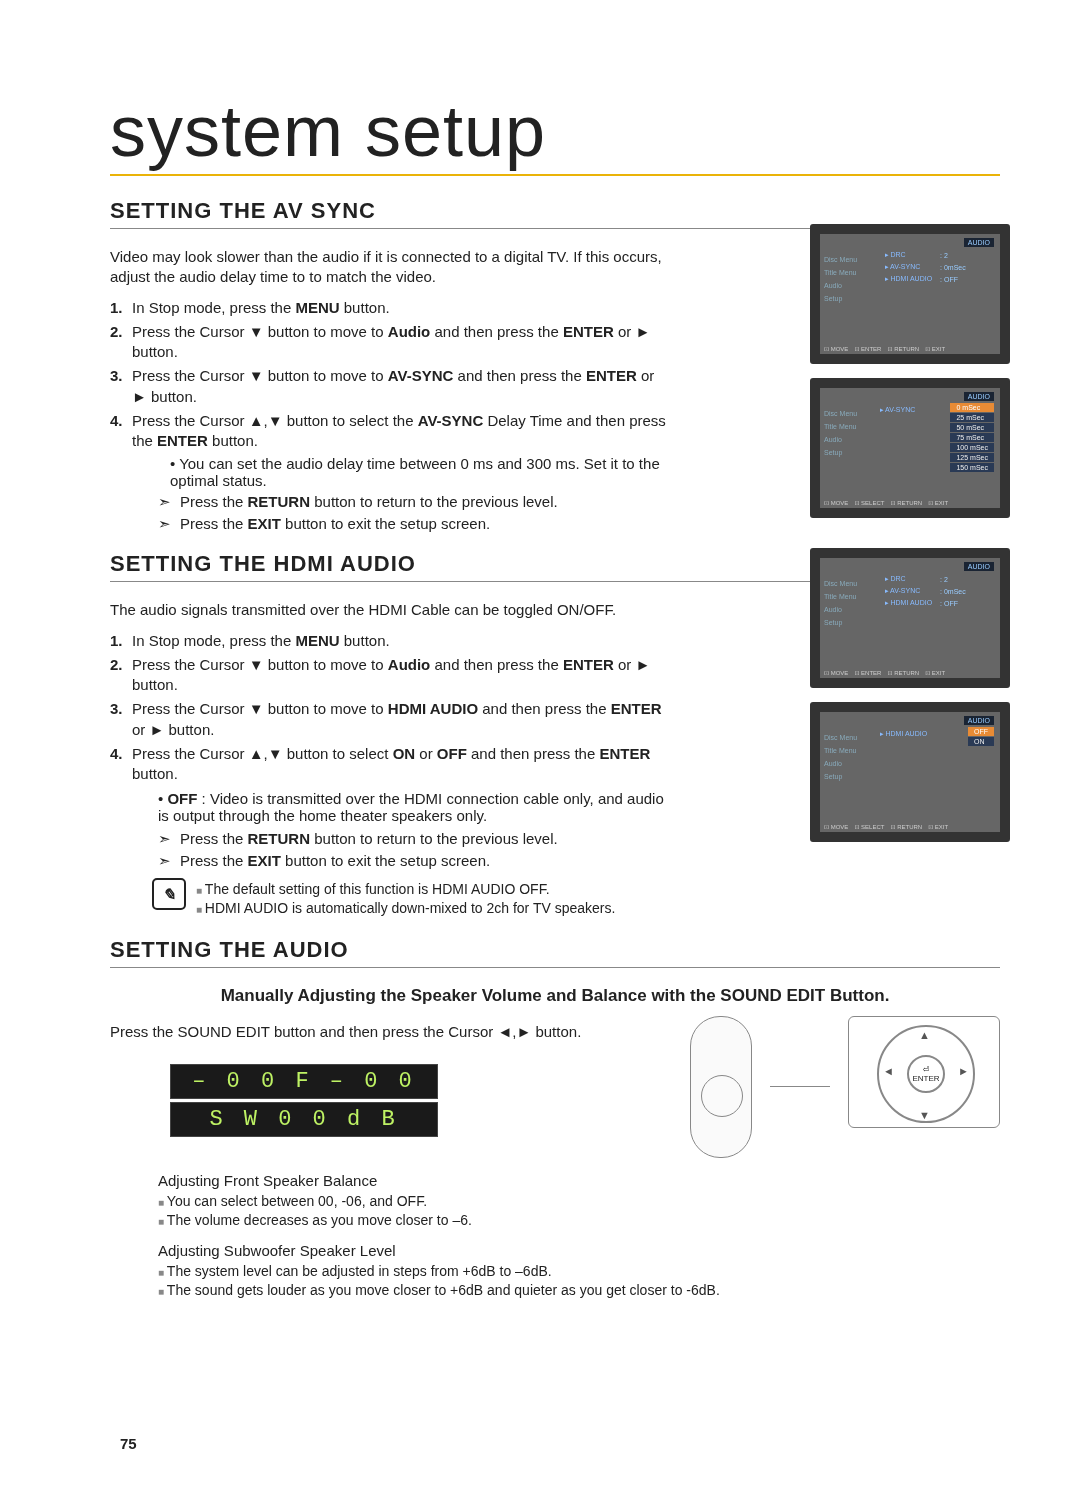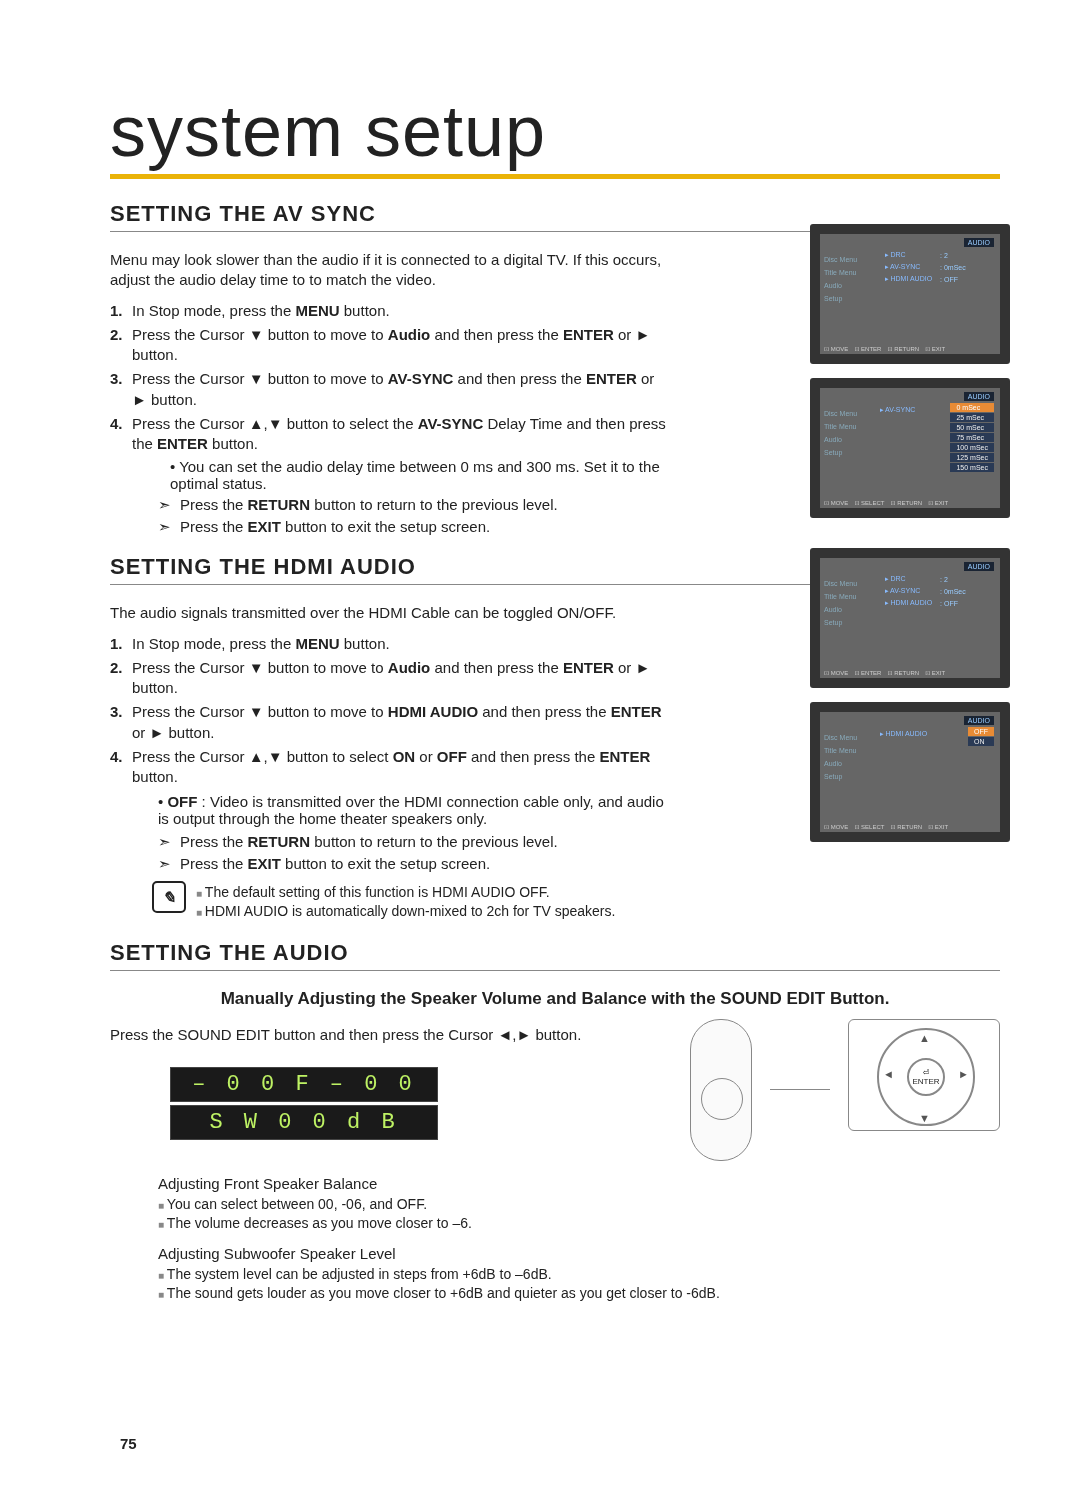--- a/index.html
+++ b/index.html
@@ -1,17 +1,17 @@
 <!DOCTYPE html>
 <html><head>
 <meta charset="utf-8">
 <style>
   html,body{margin:0;padding:0;background:#fff;font-family:Arial,Helvetica,sans-serif;color:#222}
   .page{width:1080px;height:1492px;margin:0 auto;position:relative;box-sizing:border-box;padding:90px 80px 40px 110px}
-  .maintitle{font-size:72px;font-weight:300;letter-spacing:1px;border-bottom:5px solid #eab308;padding-bottom:2px;margin-bottom:22px}
+  .maintitle{font-size:72px;font-weight:300;letter-spacing:1px;border-bottom:2px solid #eab308;padding-bottom:2px;margin-bottom:22px}
   .section-h{font-size:22px;font-weight:bold;letter-spacing:1px;border-bottom:1.5px solid #888;padding-bottom:4px;margin:18px 0 18px 0;text-transform:uppercase}
   .intro{font-size:15px;line-height:1.35;margin:6px 0 10px 0;max-width:560px}
   ol.steps{margin:0;padding:0;list-style:none;max-width:560px}
   ol.steps>li{display:flex;font-size:15px;line-height:1.35;margin:4px 0}
   .num{font-weight:bold;min-width:22px}
   .sub{margin:2px 0 2px 60px;font-size:15px;max-width:520px}
   .arrowline{display:flex;align-items:flex-start;font-size:15px;margin:4px 0 4px 48px;max-width:520px}
   .arrowline .aicon{min-width:22px}
   .notebox{display:flex;align-items:flex-start;margin:8px 0 6px 42px}
   .noteicon{width:30px;height:28px;border:2px solid #222;border-radius:5px;display:flex;align-items:center;justify-content:center;font-style:italic;font-weight:bold;margin-right:10px;flex-shrink:0}
@@ -51,21 +51,21 @@
   .pgnum{position:absolute;bottom:40px;left:120px;font-weight:bold;font-size:15px}
   b{font-weight:bold}
 </style>
 </head>
 <body>
 
 <div class="page">
   <div class="maintitle">system setup</div>
 
   <div class="section-h">SETTING THE AV SYNC</div>
-  <div class="intro">Menu may look slower than the audio if it is connected to a digital TV. If this occurs, adjust the audio delay time to to match the video.</div>
+  <div class="intro">Video may look slower than the audio if it is connected to a digital TV. If this occurs, adjust the audio delay time to to match the video.</div>
   <ol class="steps" id="avsync-steps">
       <li>
         <span class="num">1.</span>
         <span>In Stop mode, press the <b>MENU</b> button.</span>
       </li>
       <li>
         <span class="num">2.</span>
         <span>Press the Cursor ▼ button to move to <b>Audio</b> and then press the <b>ENTER</b> or ► button.</span>
       </li>
       <li>

